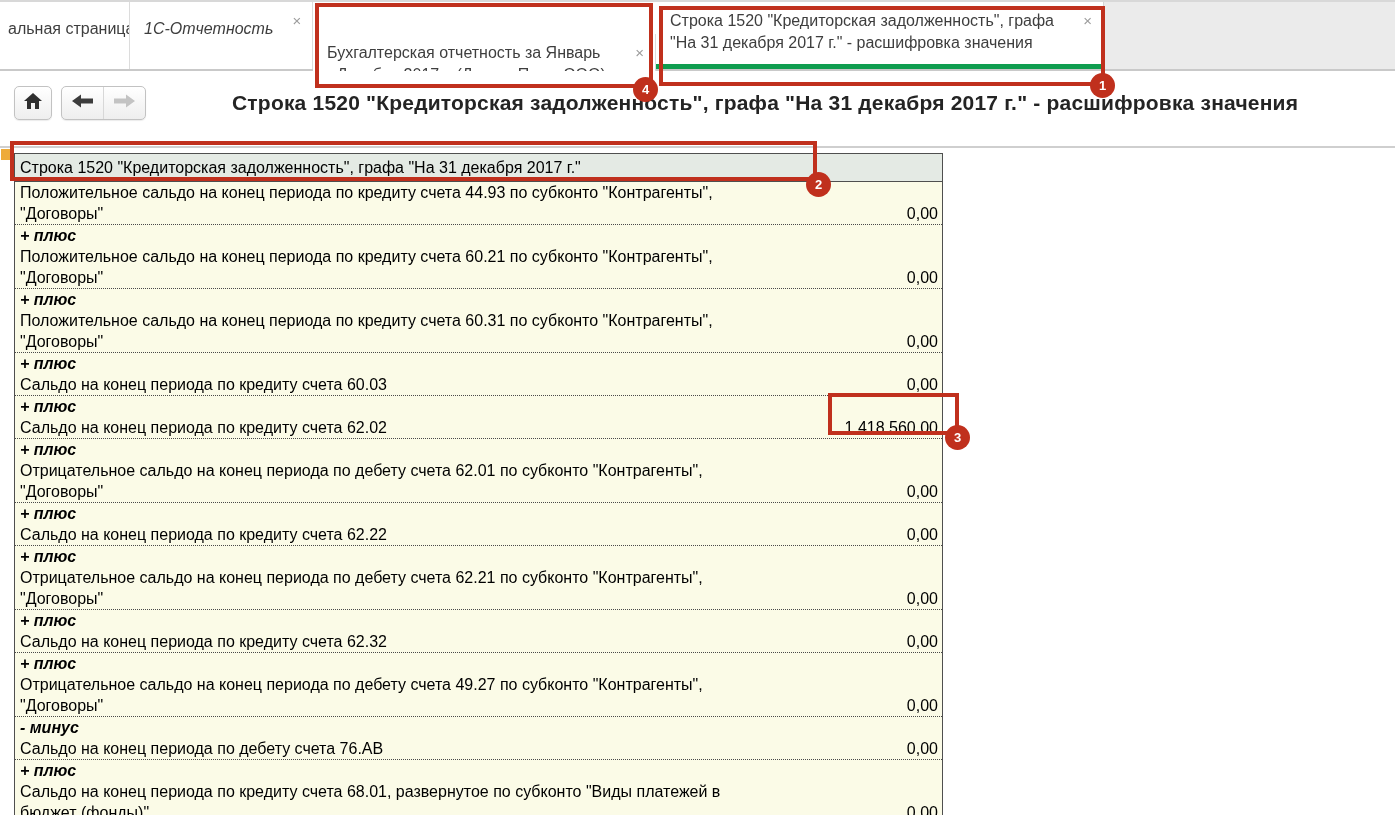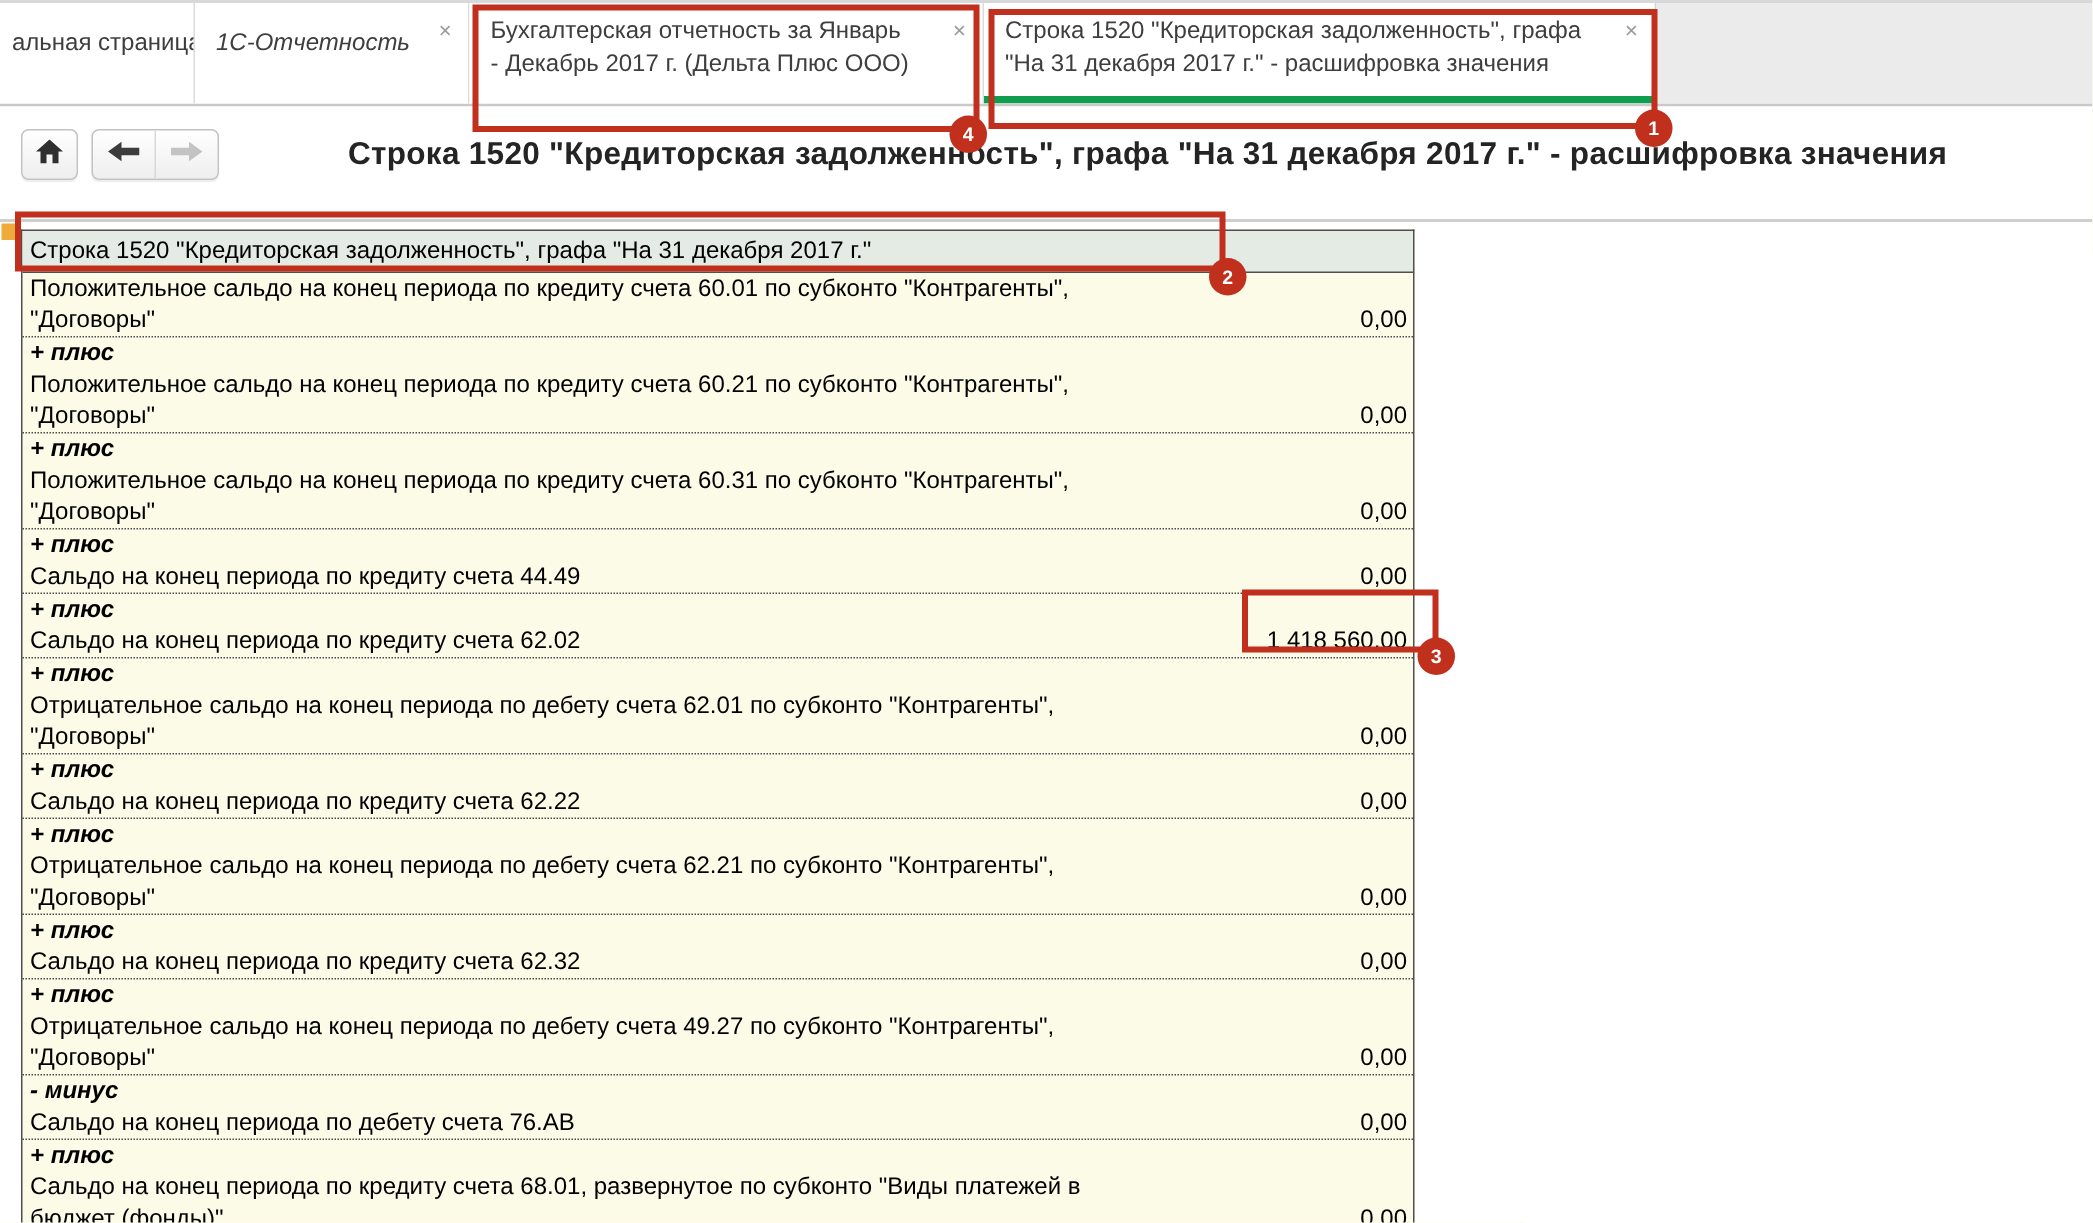--- a/index.html
+++ b/index.html
@@ -22,21 +22,21 @@
   .tab {
     position:relative; height:100%;
     padding:8px 14px 0 14px;
     font-size:16px; line-height:22px; color:#3e3e3e;
     border-right:1px solid #dcdcdc;
     background:#fff; cursor:default; overflow:hidden; white-space:nowrap;
   }
   .tab.single { padding-top:16px; }
   .tab-1 { width:130px; padding-left:8px; }
   .tab-2 { width:183px;font-style:italic; }
-  .tab-3 { width:343px; }
+  .tab-3 { width:343px;margin-top:32px; }
   .tab-4 { width:447px; border-right:none; }
   .tab .close {
     position:absolute; top:11px; right:11px;
     color:#9c9c9c; font-size:15px; line-height:15px; cursor:pointer;
   }
   .tab .underline {
     position:absolute; left:0; right:0; bottom:0; height:5px; background:#0f9d4f;
   }
   .tabbar-rest { flex:1; background:#ebebeb; border-left:1px solid #d4d4d4; }
 
@@ -158,21 +158,21 @@
   <div class="page-title">Строка 1520 "Кредиторская задолженность", графа "На 31 декабря 2017 г." - расшифровка значения</div>
 </div>
 
 <div class="separator"></div>
 <div class="corner-marker"></div>
 
 <div class="report">
   <div class="report-header">Строка 1520 "Кредиторская задолженность", графа "На 31 декабря 2017 г."</div>
   <div id="table-body">
       <div class="block">
-        <div class="line"><span>Положительное сальдо на конец периода по кредиту счета 60.01 по субконто "Контрагенты",</span></div>
+        <div class="line"><span>Положительное сальдо на конец периода по кредиту счета 44.93 по субконто "Контрагенты",</span></div>
         <div class="line last">
           <span>"Договоры"</span>
           <span class="val">0,00</span>
         </div>
       </div>
       <div class="block">
         <div class="op">+ плюс</div>
         <div class="line"><span>Положительное сальдо на конец периода по кредиту счета 60.21 по субконто "Контрагенты",</span></div>
         <div class="line last">
           <span>"Договоры"</span>
@@ -183,21 +183,21 @@
         <div class="op">+ плюс</div>
         <div class="line"><span>Положительное сальдо на конец периода по кредиту счета 60.31 по субконто "Контрагенты",</span></div>
         <div class="line last">
           <span>"Договоры"</span>
           <span class="val">0,00</span>
         </div>
       </div>
       <div class="block">
         <div class="op">+ плюс</div>
         <div class="line last">
-          <span>Сальдо на конец периода по кредиту счета 44.49</span>
+          <span>Сальдо на конец периода по кредиту счета 60.03</span>
           <span class="val">0,00</span>
         </div>
       </div>
       <div class="block">
         <div class="op">+ плюс</div>
         <div class="line last">
           <span>Сальдо на конец периода по кредиту счета 62.02</span>
           <span class="val">1 418 560,00</span>
         </div>
       </div>

